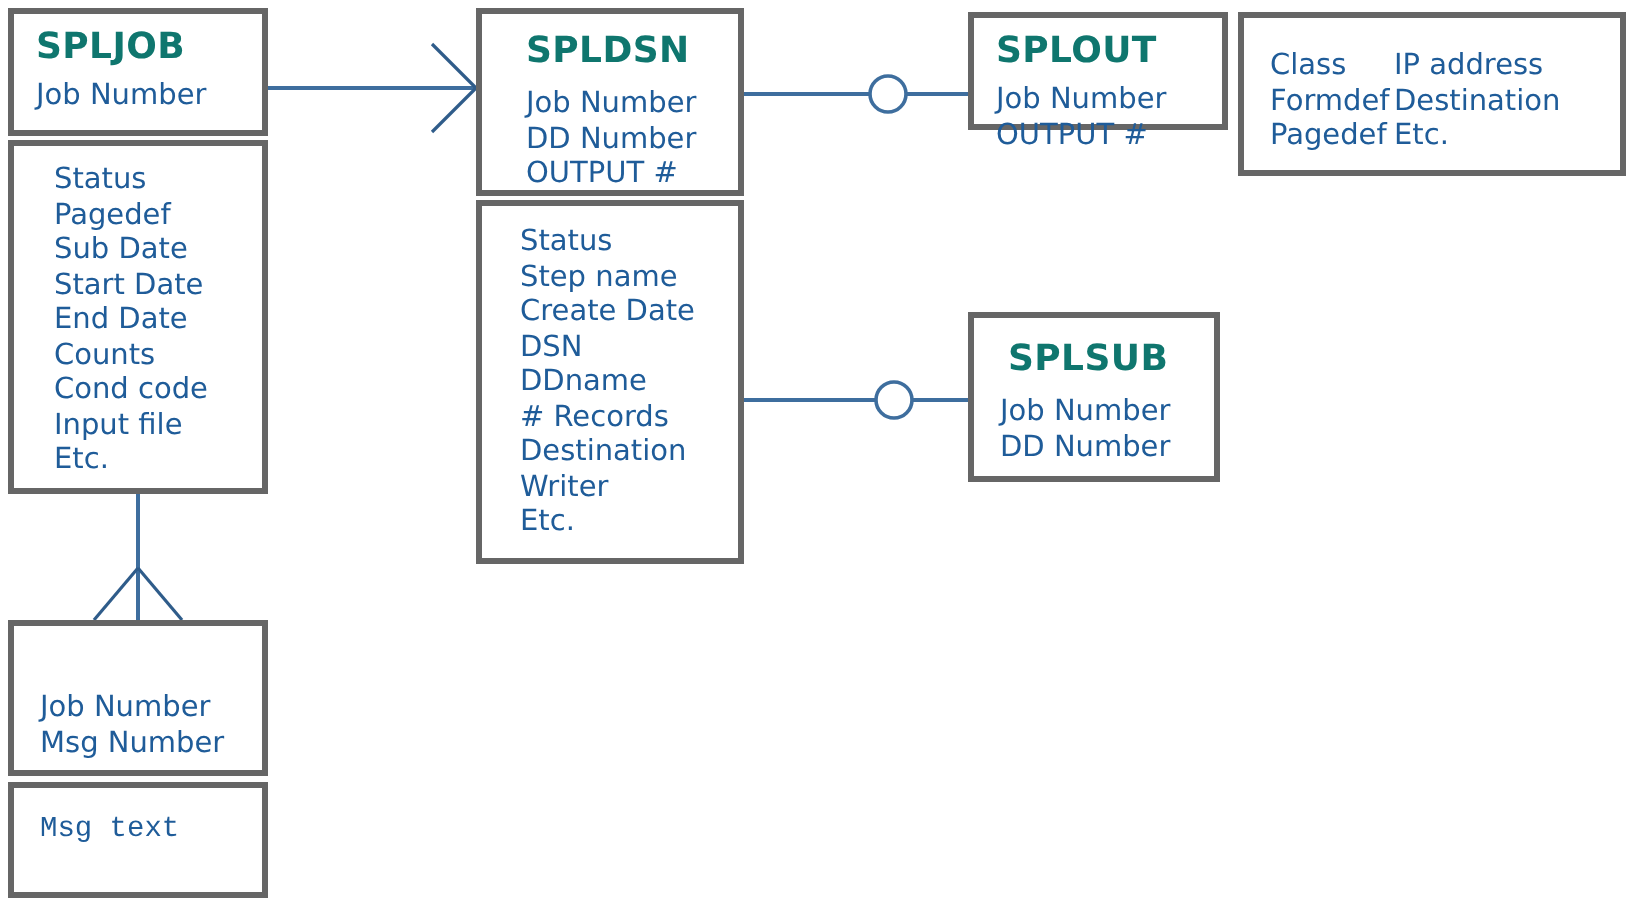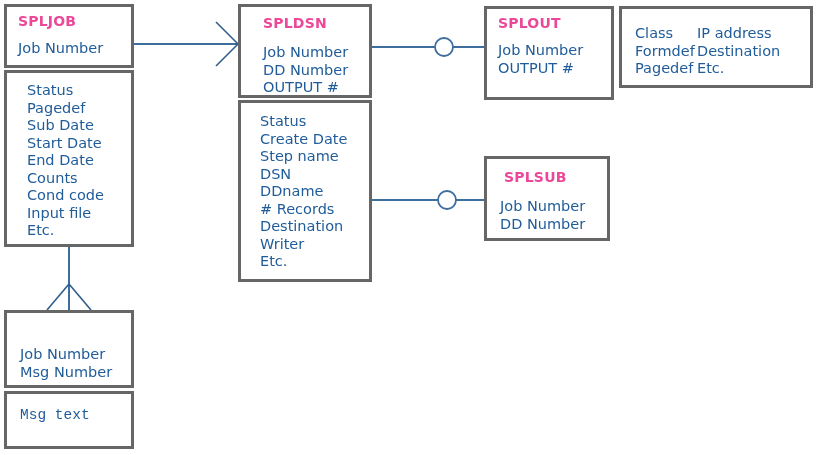--- a/index.html
+++ b/index.html
@@ -24,22 +24,22 @@
     height: 455px;
     pointer-events: none;
   }
   .entity {
     position: absolute;
     box-sizing: border-box;
     border: 3px solid #666666;
     background: #ffffff;
   }
   .ent-title {
-    color: #ec4899;
-    font-size: 14px;
+    color: #0f766e;
+    font-size: 18px;
     font-weight: bold;
     letter-spacing: 0.2px;
     white-space: nowrap;
   }
   .key-list, .attr-list {
     color: #1F5C99;
     font-size: 14.5px;
     line-height: 17.5px;
     white-space: nowrap;
   }
@@ -53,21 +53,21 @@
   #spljob-attr .attr-list { position:absolute; left: 20px; top: 9px; }
 
   
   #spldsn-key   { left: 238px; top: 4px;  width: 134px; height: 94px; }
   #spldsn-key .ent-title { position:absolute; left: 22px; top: 8px; }
   #spldsn-key .key-list  { position:absolute; left: 22px; top: 37px; }
   #spldsn-attr  { left: 238px; top: 100px; width: 134px; height: 182px; }
   #spldsn-attr .attr-list { position:absolute; left: 19px; top: 10px; }
 
   
-  #splout-key   { left: 484px; top: 6px;  width: 130px; height: 94px; }
+  #splout-key   { left: 484px; top: 6px;  width: 130px; height: 59px; }
   #splout-key .ent-title { position:absolute; left: 11px; top: 6px; }
   #splout-key .key-list  { position:absolute; left: 11px; top: 33px; }
   #splout-attr  { left: 619px; top: 6px;  width: 194px; height: 82px; }
   #splout-attr .attr-cols {
     position: absolute; left: 13px; top: 16px;
     display: flex; 
   }
   #splout-attr .attr-cols .col-a { width: 62px; }
 
   
@@ -138,22 +138,22 @@
     <div class="ent-title">SPLDSN</div>
     <div class="key-list">
       <div>Job Number</div>
       <div>DD Number</div>
       <div>OUTPUT #</div>
     </div>
   </div>
   <div class="entity" id="spldsn-attr">
     <div class="attr-list">
       <div>Status</div>
+      <div>Step name</div>
       <div>Create Date</div>
-      <div>Step name</div>
       <div>DSN</div>
       <div>DDname</div>
       <div># Records</div>
       <div>Destination</div>
       <div>Writer</div>
       <div>Etc.</div>
     </div>
   </div>
 
   <div class="entity" id="splout-key">

